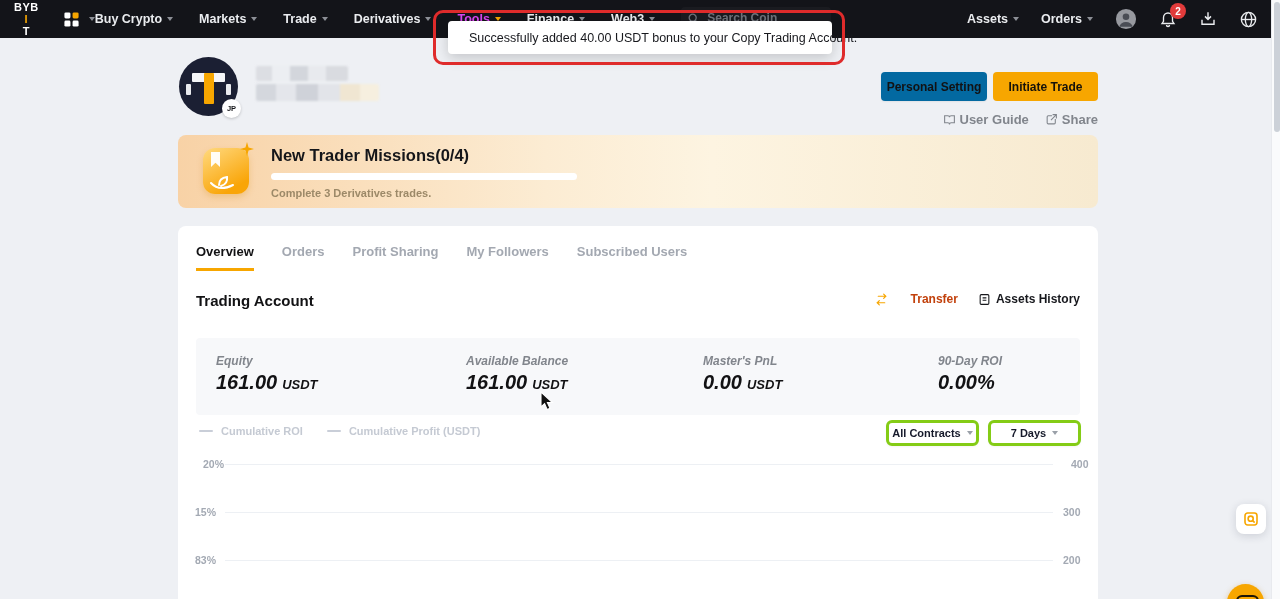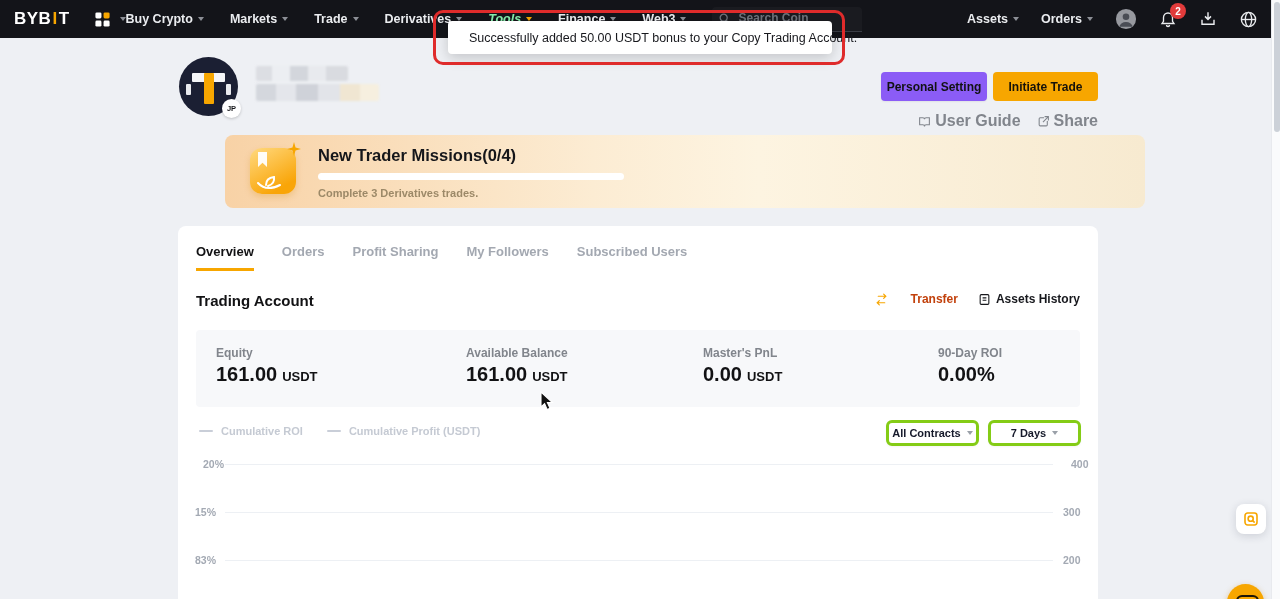--- a/index.html
+++ b/index.html
@@ -9,30 +9,30 @@
     background: #eef0f4;
     font-family: "Liberation Sans", sans-serif;
     color: #121214;
   }
   
   .nav {
     position:absolute; top:0; left:0; width:1280px; height:38px;
     background:#131419; display:flex; align-items:center;
     padding:0 22px 0 14px; color:#fff; z-index:20;
   }
-  .logo { font-size:17px; font-weight:800; letter-spacing:.5px; display:flex; align-items:center; }
+  .logo { font-size:11px; font-weight:800; letter-spacing:.5px; display:flex; align-items:center;flex-direction:column; }
   .logo .mid { color:#f7a600; margin:0 1px; }
   .grid-icon { margin-left:24px; display:flex; align-items:center; gap:4px; cursor:pointer; }
   .nav-menu { display:flex; align-items:center; height:38px; }
   .nav-item {
     position:relative; height:38px; display:flex; align-items:center;
     font-size:12.5px; font-weight:700; color:#eaecef; margin-right:26px;
     cursor:pointer; white-space:nowrap;
   }
-  .nav-item.active { color:#86efac;font-style:italic; }
+  .nav-item.active { color:#d946ef; }
   .nav-item.active::after {
     content:""; position:absolute; left:-4px; right:-4px; bottom:0; height:4px; background:#f7a600;
   }
   .caret { width:0; height:0; border-left:3.5px solid transparent; border-right:3.5px solid transparent;
     border-top:4px solid #8c8f96; margin-left:5px; display:inline-block; }
   .nav-item.active .caret { border-top-color:#f7a600; }
   .nav-search { display:flex; align-items:flex-end; gap:7px; padding:4px 10px 6px 6px;
     border-bottom:1px solid #3a3d45; background:rgba(255,255,255,.03); border-radius:4px 4px 0 0;
     min-width:150px; }
   .nav-search span { font-size:12px; color:#6f737b; font-weight:600; }
@@ -67,30 +67,30 @@
     background:#fff; display:flex; align-items:center; justify-content:center;
     font-size:7.5px; font-weight:800; color:#15161a; box-shadow:0 1px 3px rgba(0,0,0,.2);
   }
   .blur-name { position:absolute; border-radius:2px; filter:blur(1.2px); }
   .blur-row1 { left:256px; top:66px; width:92px; height:15px;
     background:linear-gradient(90deg,#dcdee3 0 16px,#eceef2 16px 34px,#d3d6dc 34px 52px,#e8eaee 52px 70px,#d9dbe0 70px 92px); }
   .blur-row2 { left:256px; top:84px; width:123px; height:17px;
     background:linear-gradient(90deg,#d4d7dd 0 20px,#e4e6eb 20px 40px,#cfd2d9 40px 62px,#e2e4e9 62px 84px,#f0e6d2 84px 104px,#f6efdf 104px 123px); }
   .btn { position:absolute; display:flex; align-items:center; justify-content:center;
     border-radius:4px; font-size:12px; font-weight:700; cursor:pointer; }
-  .btn-personal { left:881px; top:72px; width:106px; height:29px; background:#8b5cf6; color:#121214;
+  .btn-personal { left:881px; top:72px; width:106px; height:29px; background:#0369a1; color:#121214;
     box-shadow:0 1px 2px rgba(0,0,0,.06); }
   .btn-initiate { left:993px; top:72px; width:105px; height:29px; background:#f7a600; color:#16120a; }
   .links-row { position:absolute; top:112px; left:978px; width:120px; display:flex; align-items:center;
-    justify-content:flex-end; gap:8px; color:#81858c; font-size:16px; font-weight:600; }
+    justify-content:flex-end; gap:8px; color:#81858c; font-size:13px; font-weight:600; }
   .links-row .lnk { display:flex; align-items:center; gap:4px; cursor:pointer; white-space:nowrap; }
   .links-row .sep { width:1px; height:12px; background:#d4d7dc; }
   
   .banner { position:absolute; left:178px; top:135px; width:920px; height:73px; border-radius:8px;
-    background:linear-gradient(90deg,#f8d2a6 0%,#fcecd3 40%,#fdf4e1 58%,#f7ead0 100%); z-index:4;margin-left:47px; }
+    background:linear-gradient(90deg,#f8d2a6 0%,#fcecd3 40%,#fdf4e1 58%,#f7ead0 100%); z-index:4; }
   .banner-icon { position:absolute; left:22px; top:10px; width:52px; height:52px; }
   .banner-icon .box { position:absolute; inset:3px; border-radius:12px;
     background:linear-gradient(150deg,#ffd678 5%,#f9a508 80%); box-shadow:0 3px 6px rgba(214,134,0,.25); }
   .banner-icon .bookmark { position:absolute; left:11px; top:7px; width:9px; height:15px; background:#fff;
     clip-path:polygon(0 0,100% 0,100% 100%,50% 72%,0 100%); opacity:.95; }
   .banner-icon .sparkle { position:absolute; right:-2px; top:-3px; color:#f7a600; font-size:14px; line-height:1; }
   .banner-title { position:absolute; left:93px; top:11px; font-size:16.5px; font-weight:800; color:#15161a; }
   .banner-progress { position:absolute; left:93px; top:38px; width:306px; height:7px; border-radius:4px;
     background:#ffffff; overflow:hidden; }
   .banner-progress .fill { height:100%; background:#f7a600; }
@@ -103,21 +103,21 @@
     border-radius:8px 8px 0 0; z-index:3; }
   .tabs { position:absolute; left:18px; top:18px; display:flex; gap:28px; }
   .tab { font-size:13px; font-weight:600; color:#a3a8b1; cursor:pointer; padding-bottom:12px; position:relative; white-space:nowrap; }
   .tab.active { color:#121214; font-weight:800; }
   .tab.active::after { content:""; position:absolute; left:0; right:0; bottom:0; height:3px; background:#f7a600; }
   .acct-heading { position:absolute; left:18px; top:66px; font-size:15px; font-weight:800; color:#121214; }
   .acct-actions { position:absolute; right:18px; top:66px; display:flex; align-items:center; gap:20px; }
   .action { display:flex; align-items:center; gap:5px; font-size:12px; font-weight:700; cursor:pointer; }
   .action.transfer { color:#c2410c;gap:23px; }
   .action.history { color:#17181d; }
-  .stats-panel { position:absolute; left:18px; top:104px; width:884px; height:77px; background:#f7f8fa; border-radius:4px; }
+  .stats-panel { position:absolute; left:18px; top:112px; width:884px; height:77px; background:#f7f8fa; border-radius:4px;font-style:italic; }
   .stat { position:absolute; top:0; height:100%; }
   .stat .lbl { position:absolute; top:16px; left:0; font-size:12px; color:#81858c; font-weight:600; white-space:nowrap; }
   .stat .val { position:absolute; top:33px; left:0; font-size:20px; font-weight:800; color:#121214; white-space:nowrap; }
   .stat .val .unit { font-size:13px; font-weight:800; margin-left:5px; }
   .stat1 { left:20px; } .stat2 { left:270px; } .stat3 { left:507px; } .stat4 { left:742px; }
   
   .legend { position:absolute; left:21px; top:199px; display:flex; align-items:center; gap:24px; }
   .legend-item { display:flex; align-items:center; gap:8px; font-size:11px; font-weight:700; color:#c5cad3; white-space:nowrap; }
   .legend-dash { width:14px; height:2px; background:#c9ced8; border-radius:1px; }
   .filter { position:absolute; top:194px; height:26px; width:93px; background:#fff;
@@ -239,21 +239,21 @@
       </svg>
     </div>
   </div>
 </div>
 
 <div class="toast">
   <svg width="17" height="17" viewBox="0 0 24 24" fill="none" stroke="#20b26c" stroke-width="2">
     <circle cx="12" cy="12" r="10"></circle>
     <path d="M7.5 12.5 L10.5 15.5 L16.5 9"></path>
   </svg>
-  <span>Successfully added 50.00 USDT bonus to your Copy Trading Account.</span>
+  <span>Successfully added 40.00 USDT bonus to your Copy Trading Account.</span>
 </div>
 <div class="annotation"></div>
 
 <div class="avatar">
   <div class="tbar"></div>
   <div class="tstem"></div>
   <div class="smark-l"></div>
   <div class="smark-r"></div>
   <div class="jp">JP</div>
 </div>

